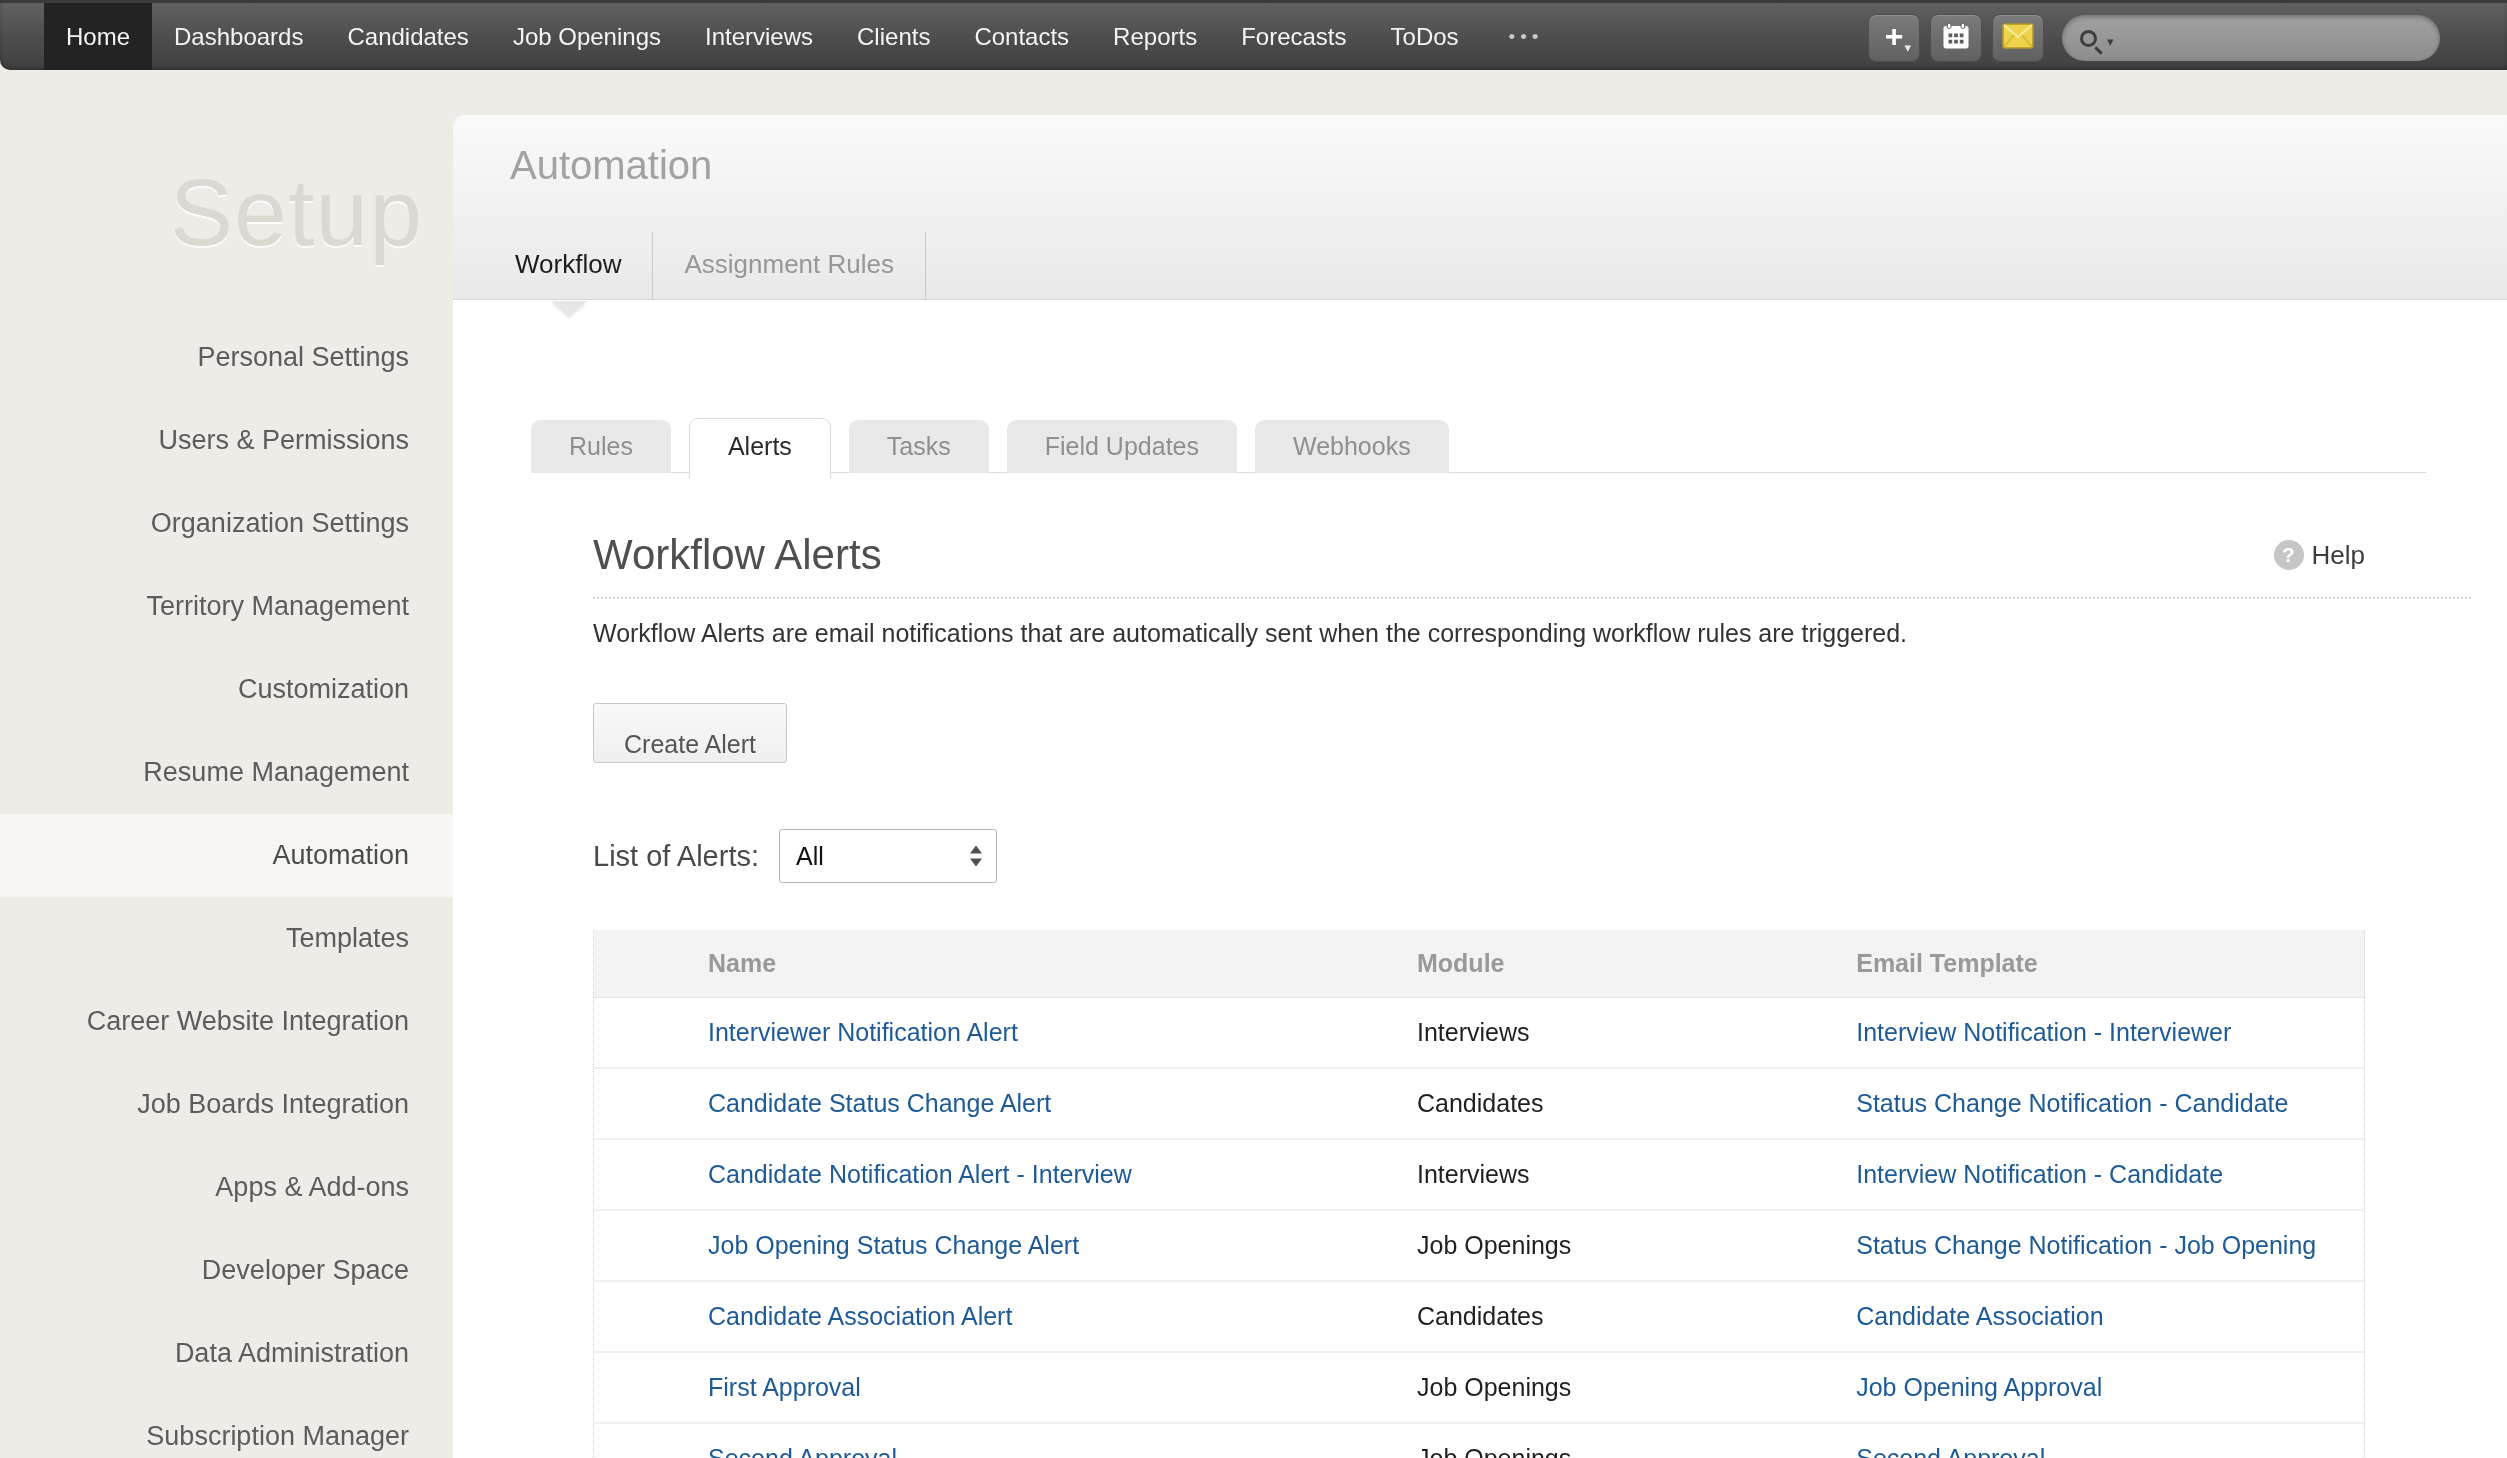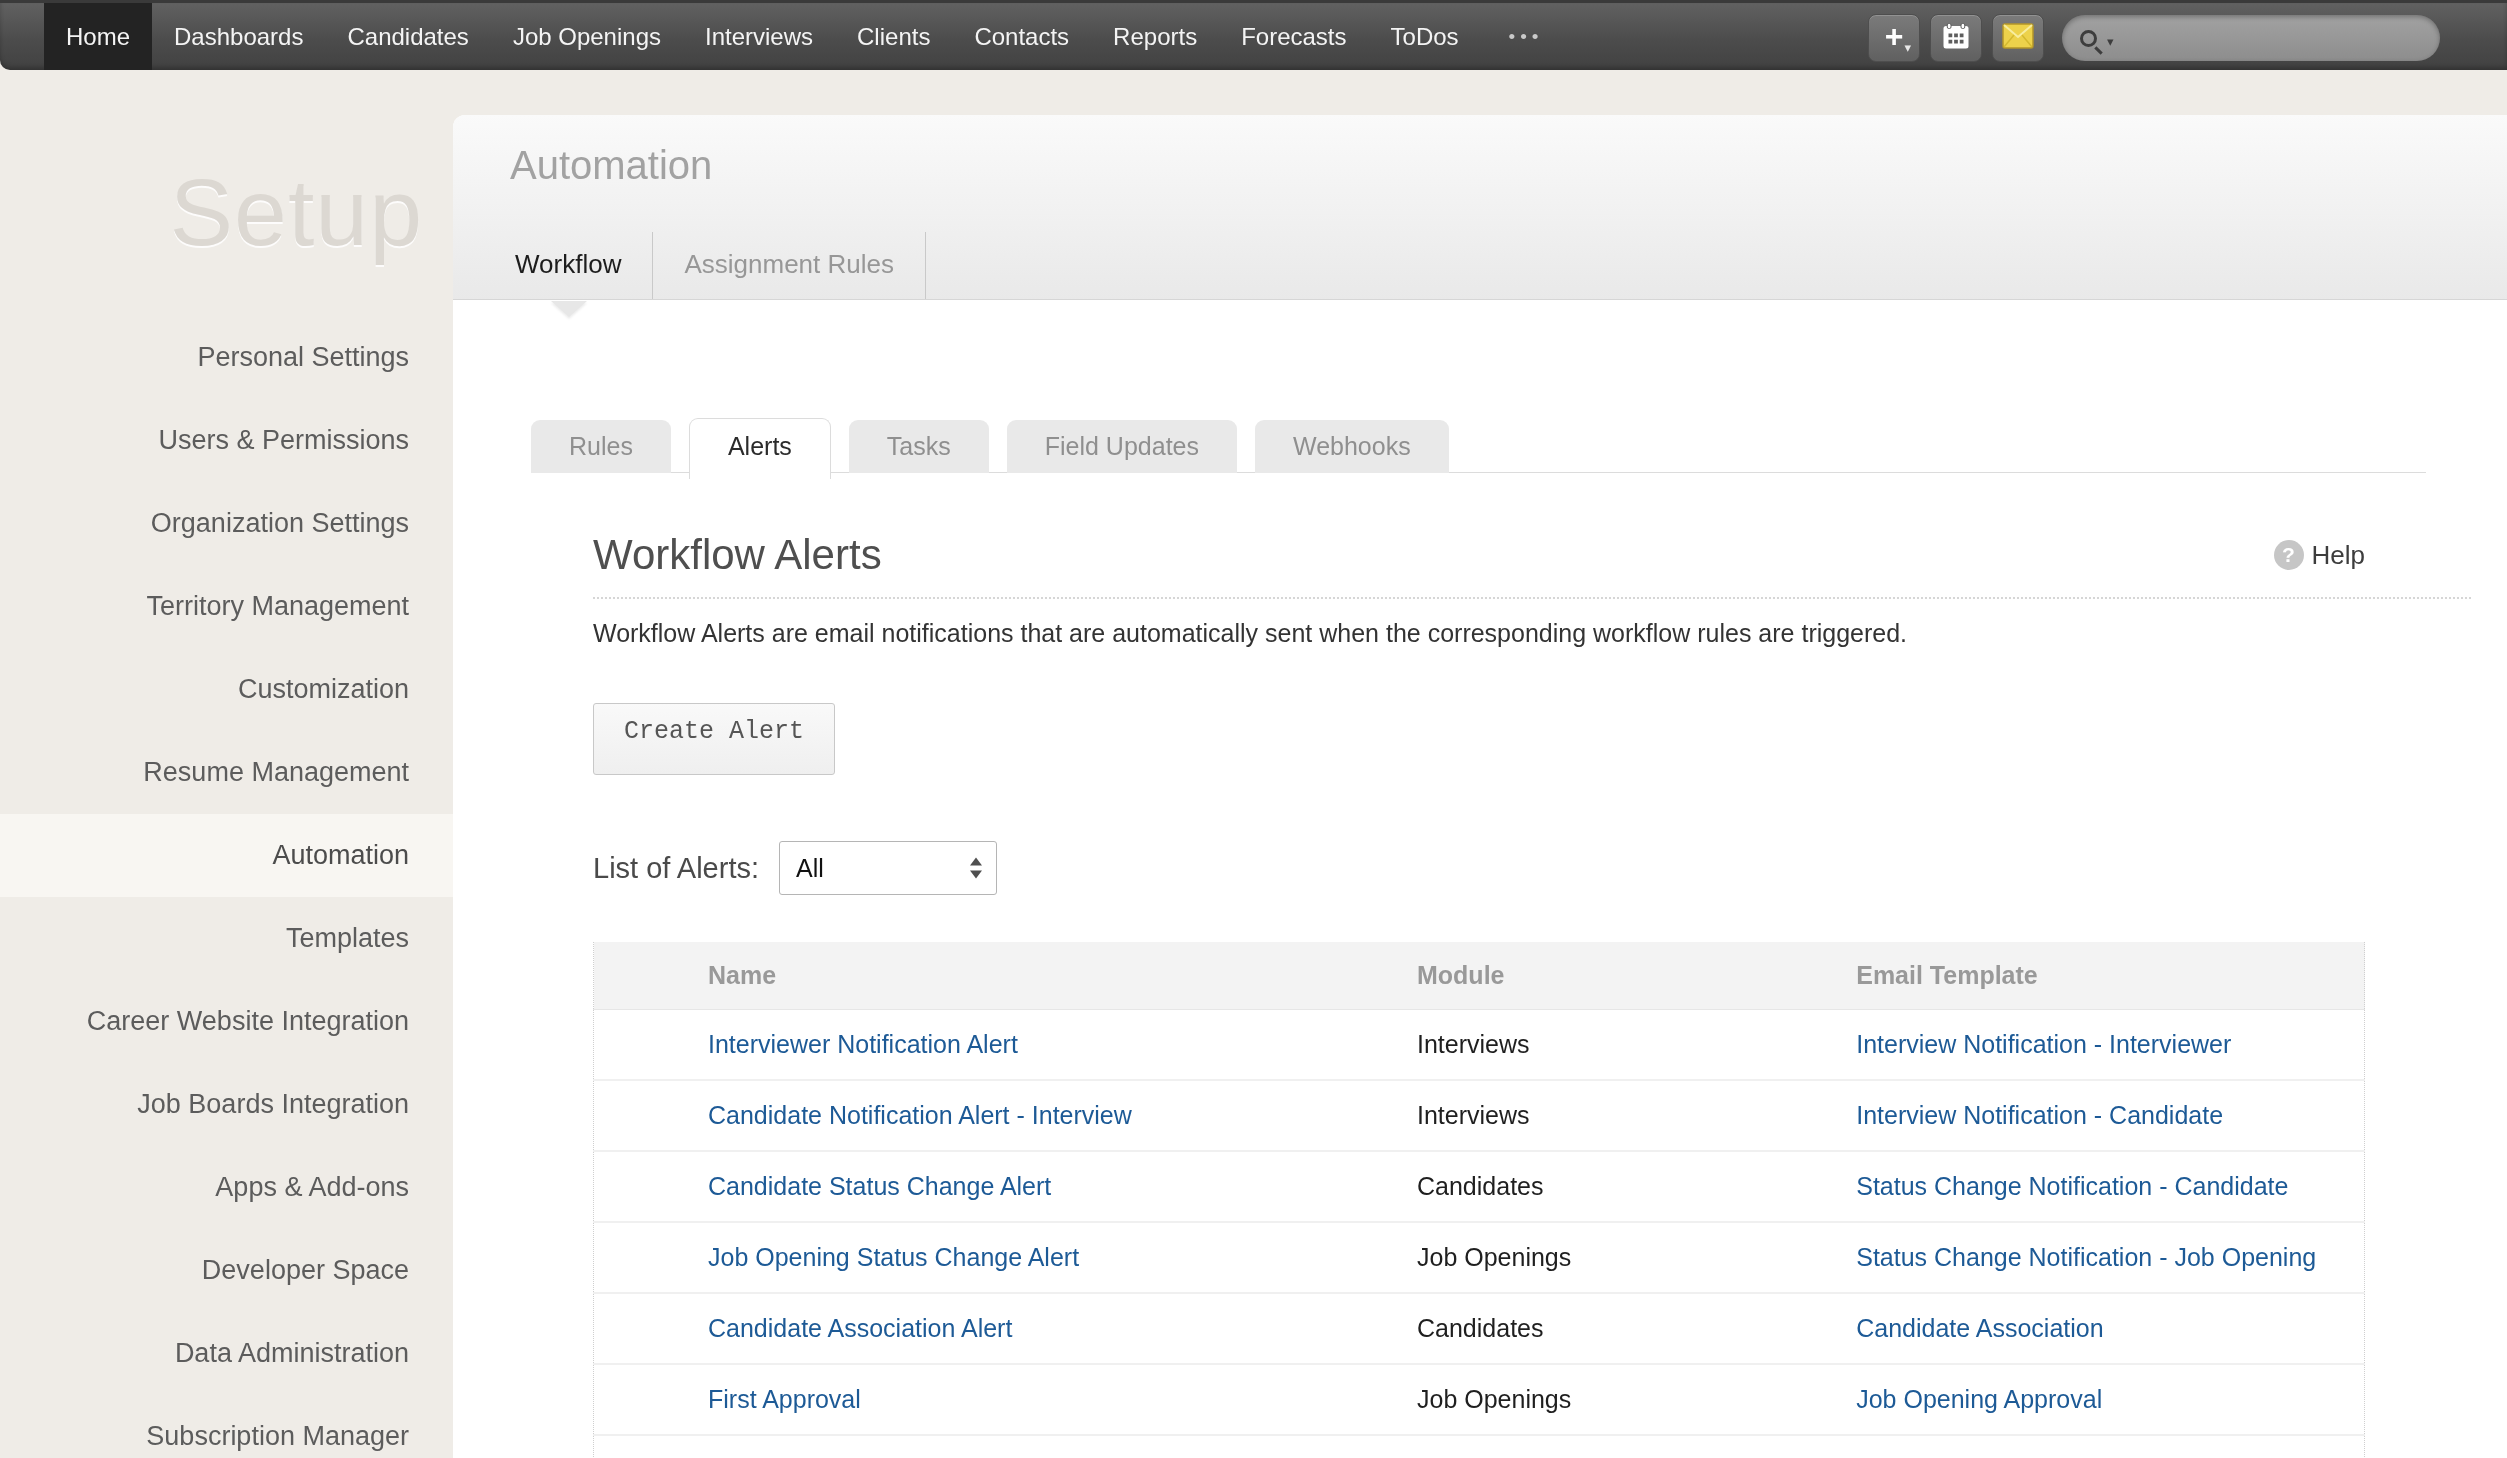--- a/index.html
+++ b/index.html
@@ -103,23 +103,23 @@
   .page-heading { font-size:42px; color:#4f4f4f; font-weight:400; }
   .help { display:flex; align-items:center; gap:8px; cursor:pointer; }
   .help-circle {
     width:30px; height:30px; border-radius:50%; background:#c6c6c6; color:#fff;
     font-size:21px; font-weight:bold; text-align:center; line-height:30px;
   }
   .help-label { font-size:26px; color:#3d3d3d; }
   .dotted-rule { border-top:2px dotted #d6d6d6; margin:18px -106px 0 0; }
   .desc { margin-top:20px; font-size:25px; color:#333; }
   .create-btn {
-    margin-top:55px; display:inline-block; padding:0 30px; height:72px; line-height:56px;
+    margin-top:55px; display:inline-block; padding:12px 30px; height:60px; line-height:56px;
     font-size:25px; color:#555; background:linear-gradient(#f9f9f9,#efefef);
-    border:1px solid #c8c8c8; border-radius:3px; cursor:pointer;font-family:Liberation Mono, monospace;
+    border:1px solid #c8c8c8; border-radius:3px; cursor:pointer;
   }
   .filter-row { margin-top:66px; display:flex; align-items:center; }
   .filter-label { font-size:29px; color:#4a4a4a; }
   .select {
     margin-left:20px; width:218px; height:54px; border:1px solid #b5b5b5; border-radius:3px;
     background:#fff; position:relative; display:flex; align-items:center;
     padding-left:16px; font-size:25px; color:#111; cursor:pointer;
   }
   .stepper { position:absolute; right:14px; top:50%; transform:translateY(-50%);
     display:flex; flex-direction:column; gap:5px; }
@@ -268,30 +268,30 @@
             <th class="col-template">Email Template</th>
           </tr>
         </thead>
         <tbody>
           <tr>
             <td class="cell-name"><a class="link">Interviewer Notification Alert</a></td>
             <td><span class="module-text">Interviews</span></td>
             <td><a class="link">Interview Notification - Interviewer</a></td>
           </tr>
           <tr>
+            <td class="cell-name"><a class="link">Candidate Status Change Alert</a></td>
+            <td><span class="module-text">Candidates</span></td>
+            <td><a class="link">Status Change Notification - Candidate</a></td>
+          </tr>
+          <tr>
             <td class="cell-name"><a class="link">Candidate Notification Alert - Interview</a></td>
             <td><span class="module-text">Interviews</span></td>
             <td><a class="link">Interview Notification - Candidate</a></td>
           </tr>
           <tr>
-            <td class="cell-name"><a class="link">Candidate Status Change Alert</a></td>
-            <td><span class="module-text">Candidates</span></td>
-            <td><a class="link">Status Change Notification - Candidate</a></td>
-          </tr>
-          <tr>
             <td class="cell-name"><a class="link">Job Opening Status Change Alert</a></td>
             <td><span class="module-text">Job Openings</span></td>
             <td><a class="link">Status Change Notification - Job Opening</a></td>
           </tr>
           <tr>
             <td class="cell-name"><a class="link">Candidate Association Alert</a></td>
             <td><span class="module-text">Candidates</span></td>
             <td><a class="link">Candidate Association</a></td>
           </tr>
           <tr>

